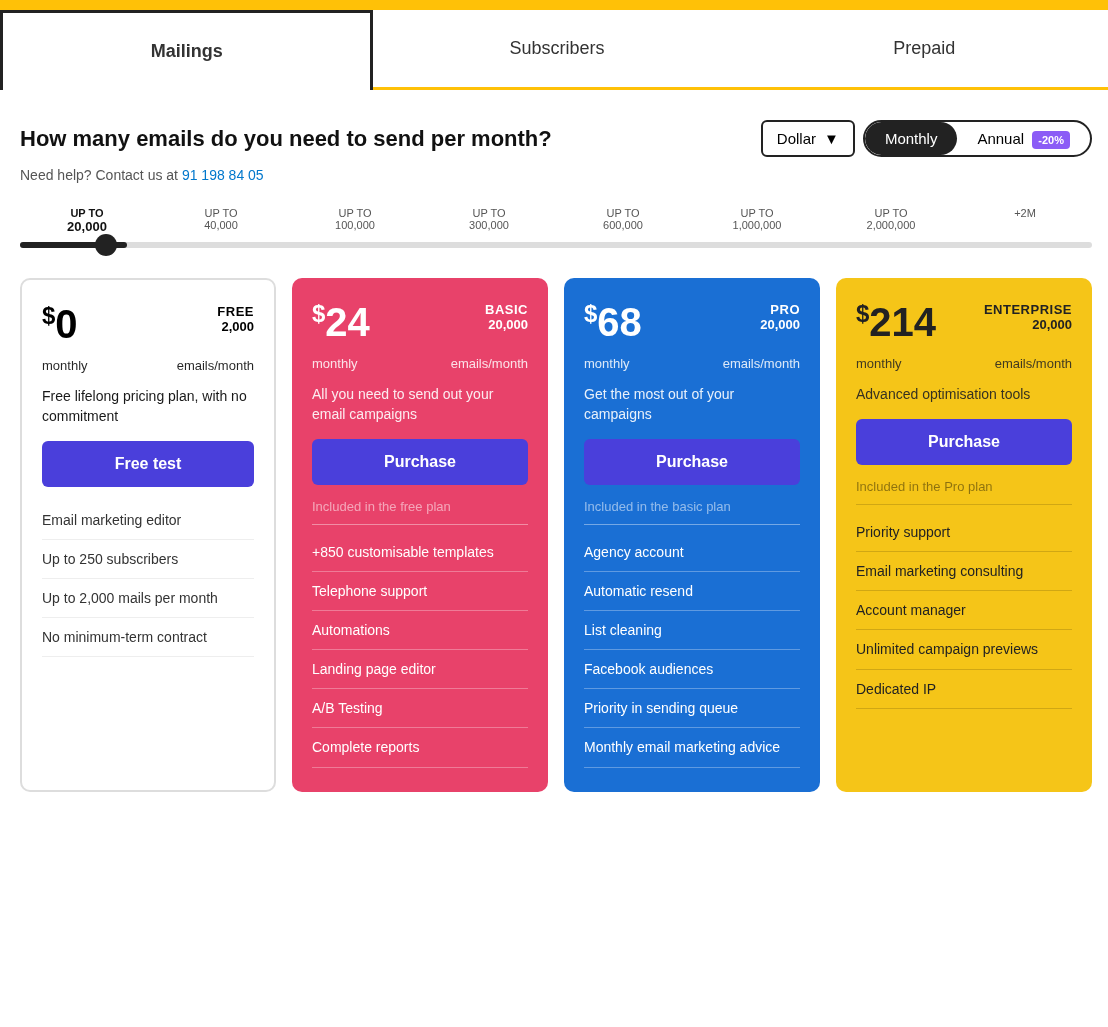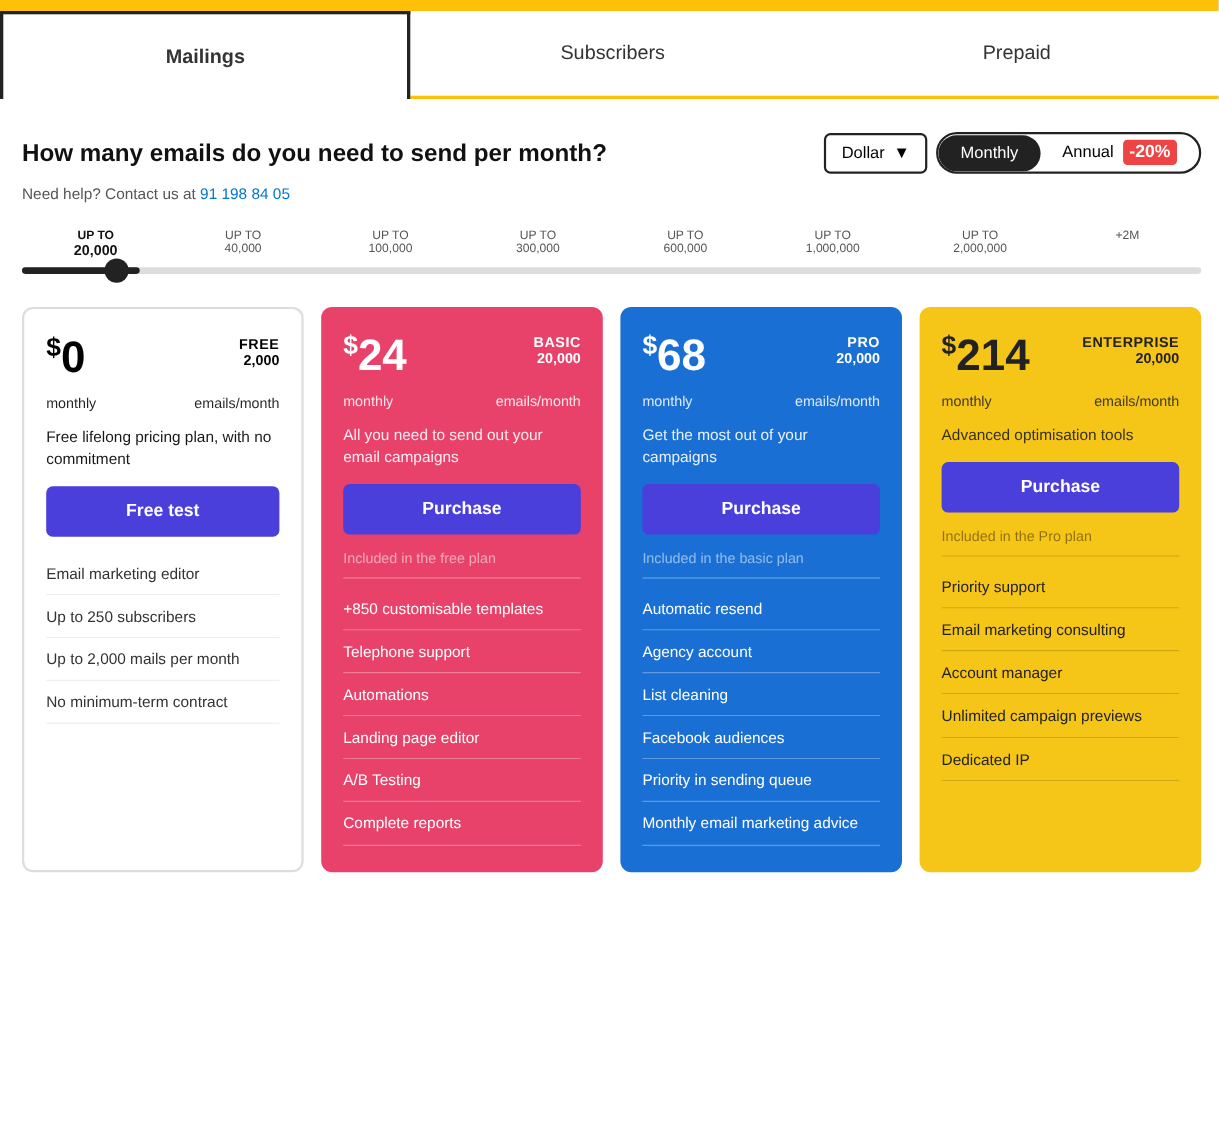--- a/index.html
+++ b/index.html
@@ -94,23 +94,23 @@
       background: transparent;
     }
 
     .billing-btn.active {
       background: #222;
       color: #fff;
       border-radius: 50px;
     }
 
     .discount-badge {
-      background: #ef4444;
-      color: #fff;
-      font-size: 16px;
+      background: #8b5cf6;
+      color: #fff;
+      font-size: 11px;
       font-weight: 700;
       padding: 3px 6px;
       border-radius: 4px;
       margin-left: 4px;
     }
 
     .contact-text {
       font-size: 14px;
       color: #555;
       margin-bottom: 24px;
@@ -500,22 +500,22 @@
       <div class="plan-price-row">
         <span class="plan-billing">monthly</span>
         <span class="plan-billing">emails/month</span>
       </div>
       <p class="plan-description">Get the most out of your campaigns</p>
       <button class="plan-cta">Purchase</button>
       <div class="features-section">
         <div class="included-label">Included in the basic plan</div>
         <hr style="border:none;border-top:1px solid rgba(255,255,255,0.4);margin-bottom:8px;">
         <ul class="feature-list">
+          <li class="feature-item">Agency account</li>
           <li class="feature-item">Automatic resend</li>
-          <li class="feature-item">Agency account</li>
           <li class="feature-item">List cleaning</li>
           <li class="feature-item">Facebook audiences</li>
           <li class="feature-item">Priority in sending queue</li>
           <li class="feature-item">Monthly email marketing advice</li>
         </ul>
       </div>
     </div>
 
     <div class="plan-card enterprise">
       <div class="plan-header">

